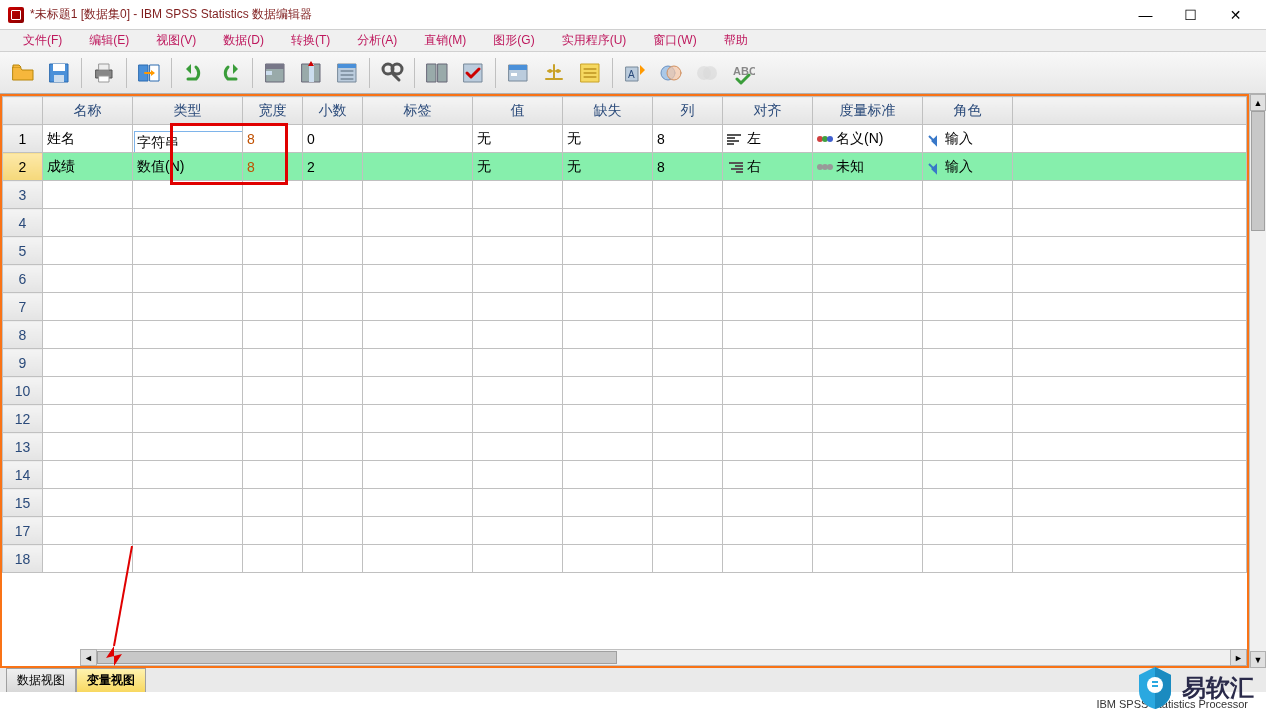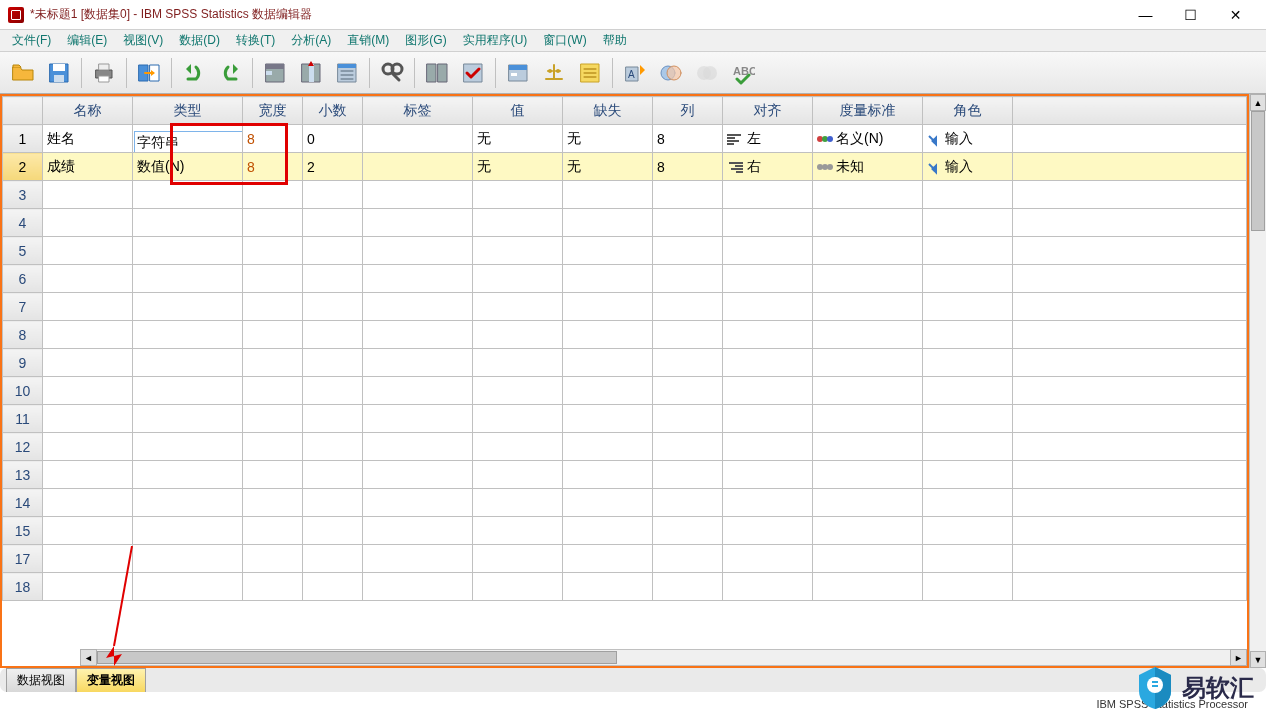--- a/index.html
+++ b/index.html
@@ -9,21 +9,21 @@
 .titlebar { height:30px; background:#fff; border-bottom:1px solid #d0d0d0; display:flex; align-items:center; padding:0 8px; justify-content:space-between;}
 .titlebar-left { display:flex; align-items:center; gap:6px;}
 .app-icon { width:16px; height:16px; background:linear-gradient(135deg,#c00,#800); border-radius:2px; position:relative;}
 .app-icon::after{content:"";position:absolute;inset:3px;border:1px solid #fff;border-radius:1px;}
 .title-text { font-size:12px; color:#7f1d1d;}
 .win-controls { display:flex;}
 .win-btn { width:45px; height:28px; display:flex; align-items:center; justify-content:center; font-family:Arial; font-size:14px; color:#000; cursor:default;}
 
 
 .menubar { height:22px; background:#f0f0f0; display:flex; align-items:center; padding:0 4px; gap:0; border-bottom:1px solid #d0d0d0;}
-.menu-item { padding:2px 8px; font-size:12px; color:#0f766e; cursor:default;}
+.menu-item { padding:2px 8px; font-size:12px; color:#be185d; cursor:default;margin-left:11px;}
 
 
 .toolbar { height:42px; background:linear-gradient(#f8f8f8,#e8e8e8); border-bottom:1px solid #b0b0b0; display:flex; align-items:center; padding:0 6px; gap:2px;}
 .tool-btn { width:34px; height:34px; display:flex; align-items:center; justify-content:center; border:1px solid transparent; border-radius:2px; cursor:default;}
 .tool-sep { width:1px; height:30px; background:#c0c0c0; margin:0 3px;}
 .tico { width:24px; height:24px;}
 
 
 .grid-wrap { position:absolute; top:94px; left:0; right:0; bottom:45px; display:flex;}
 .grid-main { flex:1; overflow:hidden; position:relative; border:2px solid #f97316;}
@@ -31,21 +31,21 @@
 .vscroll .arr { height:17px; background:#e0e0e0; border:1px solid #b0b0b0; display:flex; align-items:center; justify-content:center; font-size:9px;}
 .vscroll .track { flex:1; background:#f0f0f0; position:relative;}
 .vscroll .thumb { position:absolute; top:0; left:1px; right:1px; height:120px; background:#c8c8c8; border:1px solid #a0a0a0;}
 
 table.var-grid { border-collapse:collapse; width:100%; font-size:14px;}
 table.var-grid th, table.var-grid td { border:1px solid #c0c0c0; height:28px; padding:0 4px; text-align:left; overflow:hidden; white-space:nowrap;}
 table.var-grid th { background:linear-gradient(#f4f4f4,#e4e4e4); font-weight:normal; text-align:center; color:#2a4a7a; font-size:14px;}
 .rowhdr { background:linear-gradient(#f4f4f4,#e4e4e4); text-align:center !important; color:#2a4a7a; width:38px;}
 .rnum { width:40px;}
 th.corner { width:38px; background:linear-gradient(#f4f4f4,#e4e4e4);}
-.row-sel td { background:#fef9c3;}
+.row-sel td { background:#86efac;}
 .row-sel .rowhdr { background:linear-gradient(#fde9a9,#f5d87a);}
 tr.datarow td { color:#000;}
 .cell-editing { background:#fff !important; position:relative;}
 .edit-box { position:absolute; inset:1px; display:flex; align-items:center;}
 .edit-box input { flex:1; border:1px solid #7eb4ea; height:24px; font-size:14px; padding:0 2px; font-family:inherit; outline:none;margin-top:8px;}
 .align-icon { display:inline-block; width:16px; height:12px; margin-right:4px; vertical-align:middle;}
 .align-icon span{display:block;height:2px;background:#555;margin:1px 0;}
 .al-left span:nth-child(1){width:14px}.al-left span:nth-child(2){width:8px}.al-left span:nth-child(3){width:12px}.al-left span:nth-child(4){width:7px}
 .al-right span{margin-left:auto}.al-right span:nth-child(1){width:14px}.al-right span:nth-child(2){width:8px}.al-right span:nth-child(3){width:12px}.al-right span:nth-child(4){width:7px}
 .meas-balls{display:inline-flex;gap:0;margin-right:4px;vertical-align:middle;}
@@ -58,21 +58,21 @@
 .red-box { position:absolute; border:3px solid #e00000; pointer-events:none; z-index:50;}
 
 .red-arrow { position:absolute; pointer-events:none; z-index:50;}
 
 
 .bottom-area { position:absolute; left:0; right:0; bottom:0; height:45px; display:flex; flex-direction:column;}
 .hscroll { height:17px; display:flex; align-items:stretch; background:#f0f0f0;}
 .hscroll .arr { width:17px; background:#e0e0e0; border:1px solid #b0b0b0; display:flex; align-items:center; justify-content:center; font-size:9px;}
 .hscroll .track { flex:1; background:#f0f0f0; position:relative; border-top:1px solid #c0c0c0; border-bottom:1px solid #c0c0c0;}
 .hscroll .thumb { position:absolute; left:0; top:1px; bottom:1px; width:520px; background:#c8c8c8; border:1px solid #a0a0a0;}
-.tabrow { height:24px; display:flex; align-items:end; background:#eaeaea; padding-left:6px; gap:0;border-radius:7px;}
+.tabrow { height:24px; display:flex; align-items:end; background:#eaeaea; padding-left:6px; gap:0;}
 .pg-tab { padding:3px 10px; border:1px solid #a0a0a0; border-bottom:none; background:linear-gradient(#f0f0f0,#d8d8d8); font-size:12px; cursor:default;}
 .pg-tab.active { background:linear-gradient(#fff3b0,#f8d860); font-weight:bold;}
 .statusbar { position:absolute; bottom:0; right:12px; height:18px; display:flex; align-items:center; justify-content:flex-end; font-size:11px; color:#333; padding-right:6px;}
 
 
 .watermark { position:absolute; right:12px; bottom:2px; display:flex; align-items:center; gap:6px; z-index:60;}
 .wm-badge { width:42px; height:46px; position:relative;}
 .wm-badge svg{width:100%;height:100%;}
 .wm-text { font-size:24px; font-weight:bold; color:#2a2a4a; font-family:"Microsoft YaHei";}
 
@@ -421,35 +421,20 @@
             <td></td>
             <td></td>
             <td></td>
             <td></td>
             <td></td>
             <td></td>
             <td></td>
             <td></td>
           </tr>
           <tr>
-            <td class="rowhdr rnum">11</td>
-            <td></td>
-            <td></td>
-            <td></td>
-            <td></td>
-            <td></td>
-            <td></td>
-            <td></td>
-            <td></td>
-            <td></td>
-            <td></td>
-            <td></td>
-            <td></td>
-          </tr>
-          <tr>
             <td class="rowhdr rnum">12</td>
             <td></td>
             <td></td>
             <td></td>
             <td></td>
             <td></td>
             <td></td>
             <td></td>
             <td></td>
             <td></td>

